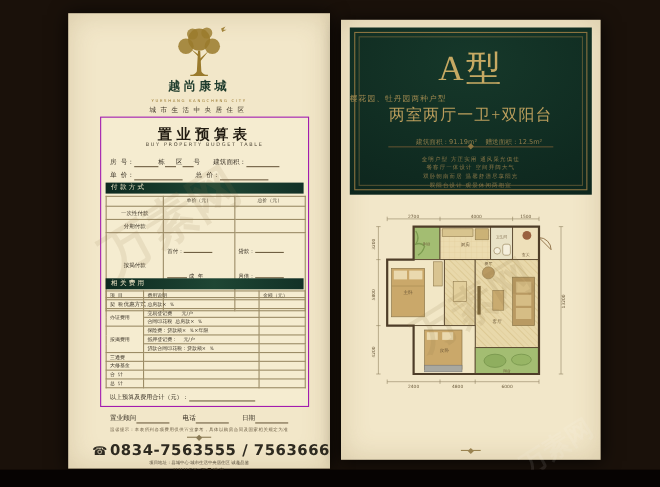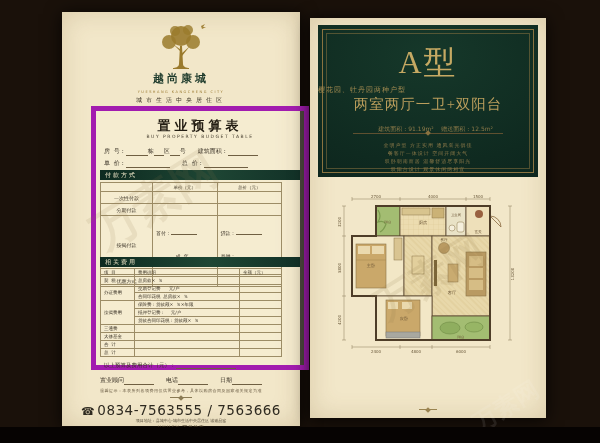--- a/index.html
+++ b/index.html
@@ -27,22 +27,22 @@
   
   .tree { left:87px; top:8px; }
   .brand-name { left:0; right:0; top:59px; text-align:center;
     font-family:"Liberation Serif","DejaVu Serif",serif; font-weight:bold;
     font-size:11px; letter-spacing:3px; color:#1d3a2b; }
   .brand-latin { left:0; right:0; top:78px; text-align:center; font-size:3.5px;
     letter-spacing:1.5px; color:#9a7a30; }
   .brand-tagline { left:0; right:0; top:84px; text-align:center; font-size:6px;
     letter-spacing:4px; color:#40382a; }
 
-  .form-box { left:29px; top:94px; width:218px; height:264px;
-    border:5px solid #a21caf; background:rgba(255,250,232,.25); }
+  .form-box { left:29px; top:94px; width:190px; height:264px;
+    border:1px solid #a21caf; background:rgba(255,250,232,.25); }
   .f-title { left:0; right:0; top:6px; text-align:center;
     font-family:"Liberation Serif","DejaVu Serif",serif; font-weight:bold;
     font-size:13px; letter-spacing:4px; color:#221c12; }
   .f-sub { left:0; right:0; top:23px; text-align:center; font-size:4.5px;
     letter-spacing:1.5px; color:#4c4434; }
   .info { left:8px; right:8px; font-size:6px; color:#3a3226;
     display:flex; align-items:flex-end; white-space:pre; }
   .i1 { top:36px; } .i2 { top:48px; }
   .bl { display:inline-block; border-bottom:1px solid #6f5f42; height:6px; }
   .w10{width:10px}.w18{width:18px}.w22{width:22px}
@@ -70,21 +70,21 @@
     align-items:flex-end; white-space:pre; color:#3a3226; }
 
   .sign { left:0; right:0; top:364px; display:flex; justify-content:center;
     font-size:6px; color:#3a3226; align-items:flex-end; white-space:pre; }
   .disc { left:10px; right:10px; top:376px; text-align:center; font-size:4px;
     color:#6a5c44; letter-spacing:.5px; }
   .orn-sm { left:50%; top:385px; width:22px; height:1px; background:#8a7a54;
     transform:translateX(-50%); }
   .orn-sm:after { content:""; position:absolute; left:9px; top:-1.5px; width:4px;
     height:4px; background:#8a7a54; transform:rotate(45deg); }
-  .phone { left:0; right:0; top:390px; text-align:center; font-weight:normal;
+  .phone { left:0; right:0; top:390px; text-align:right; font-weight:bold;
     font-size:13.5px; color:#2e2a20; letter-spacing:.5px; }
   .ph-ic { font-size:11px; margin-right:2px; }
   .addr { left:0; right:0; top:406px; text-align:center; font-size:4px; color:#5c5240; }
   .agency { left:0; right:0; top:413px; text-align:center; font-size:4.5px;
     font-weight:bold; color:#3c3220; letter-spacing:1px; }
 
   
   .green { left:8px; top:7px; width:220px; height:152px;
     background:radial-gradient(120% 120% at 50% 20%, #16382a 0%, #0f2a20 60%, #0b211a 100%); }
   .gb1 { position:absolute; inset:4px; border:1px solid #8a7340; }

